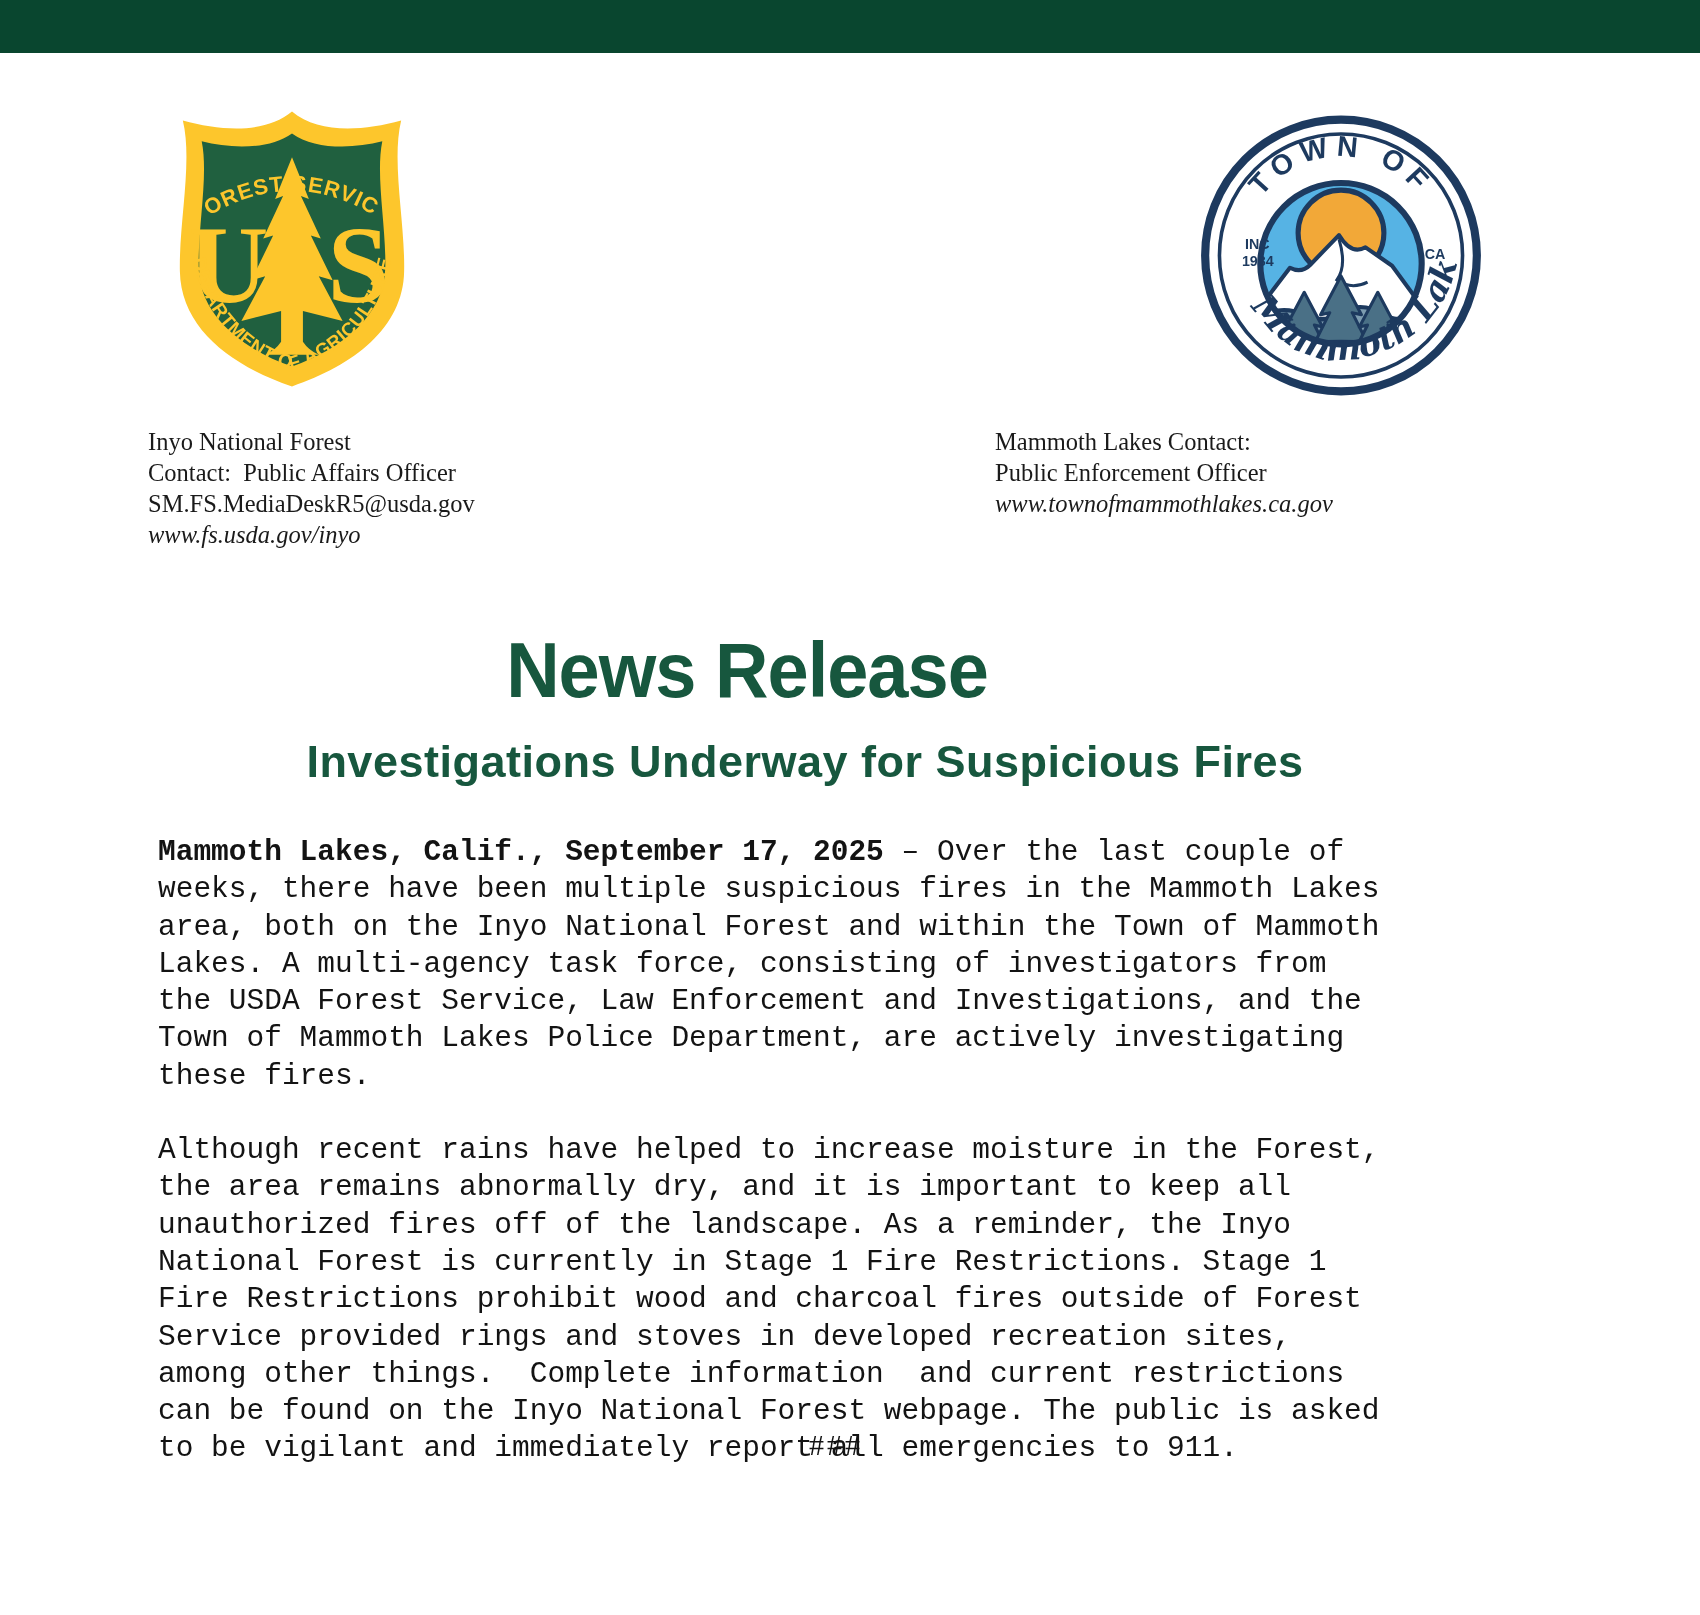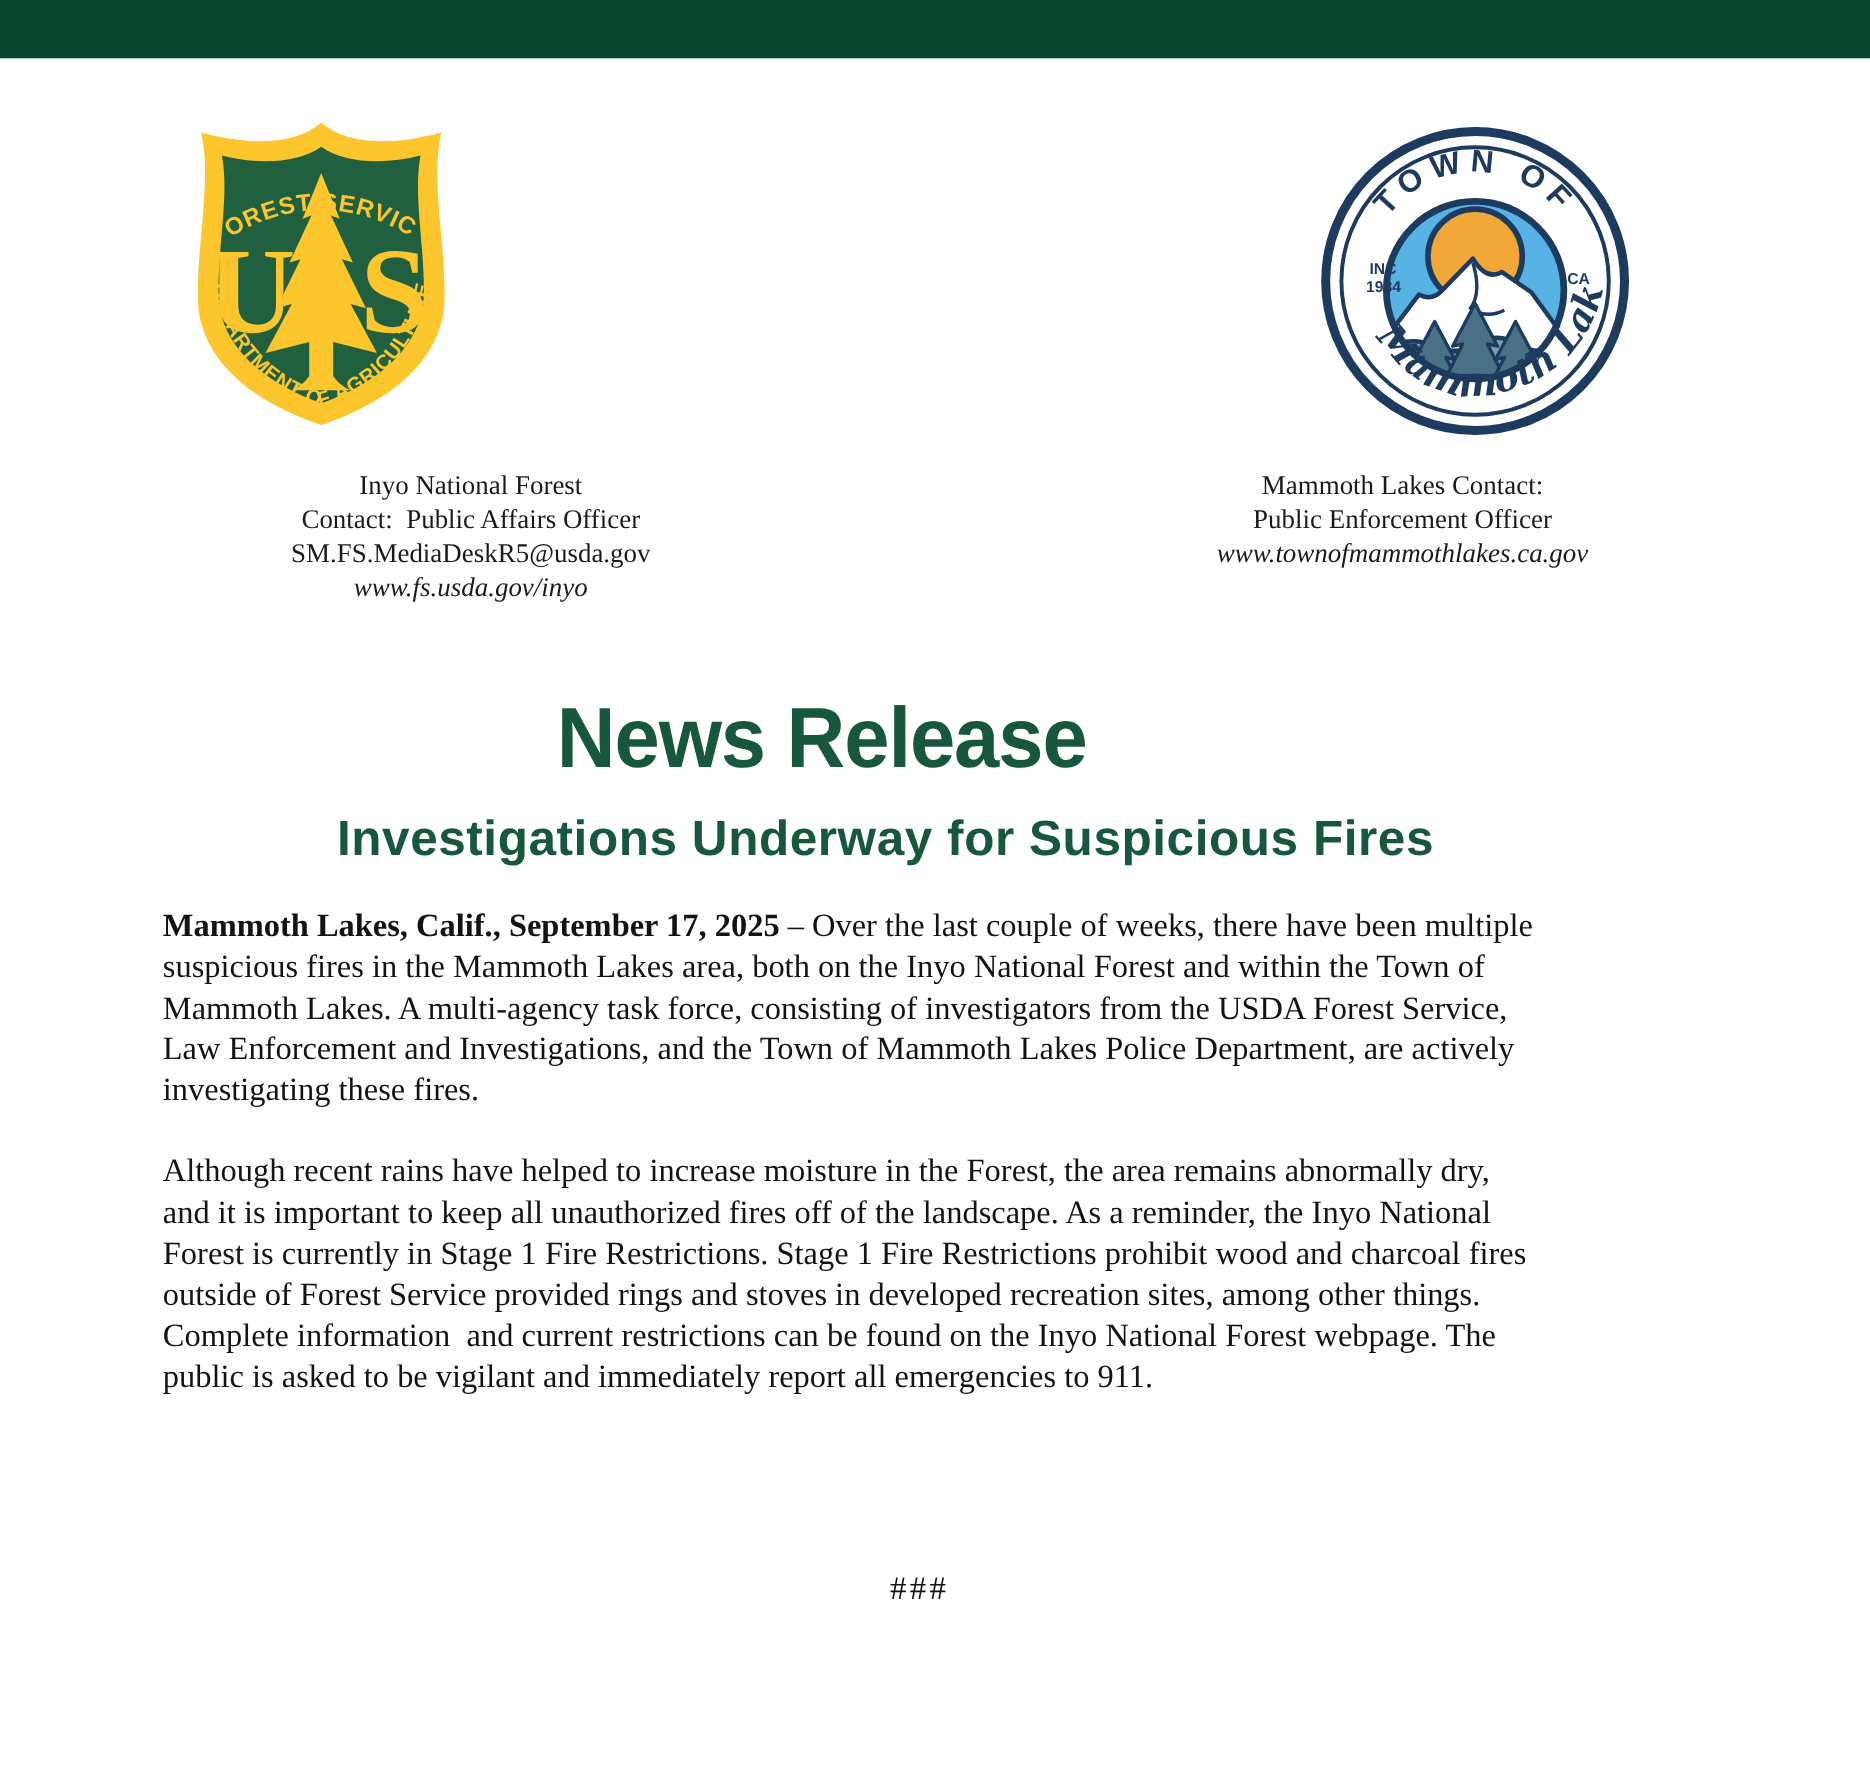--- a/index.html
+++ b/index.html
@@ -3,36 +3,36 @@
 <meta charset="utf-8">
 <style>
   html,body{margin:0;padding:0;}
   body{
     width:1700px;height:1615px;position:relative;background:#ffffff;
     font-family:"Liberation Serif", serif;color:#131313;overflow:hidden;
   }
   .topbar{position:absolute;left:0;top:0;width:1700px;height:53px;background:#09462f;}
   .fs-logo{position:absolute;left:163px;top:106px;width:258px;height:286px;}
   .tml-logo{position:absolute;left:1198px;top:110px;width:286px;height:292px;}
-  .contact{position:absolute;top:426px;font-size:24.5px;line-height:31px;color:#1a1a1a;text-align:center;}
+  .contact{position:absolute;top:426px;font-size:24.5px;line-height:31px;color:#1a1a1a;}
   .contact-left{left:148px;width:560px;}
   .contact-right{left:995px;width:560px;}
   .contact-line{white-space:pre-wrap;}
   .contact-link{font-style:italic;}
   .title-row{position:absolute;left:0;top:628px;width:1546px;box-sizing:border-box;
     padding-right:52px;text-align:center;}
   .title{font-family:"Liberation Sans", sans-serif;font-weight:bold;font-size:74px;
     letter-spacing:-1px;color:#17573e;transform:scaleY(1.05);display:inline-block;}
   .subtitle-row{position:absolute;left:0;top:736px;width:1656px;box-sizing:border-box;
     padding-right:46px;text-align:center;}
   .subtitle{font-family:"Liberation Sans", sans-serif;font-weight:bold;font-size:45px;
     letter-spacing:0.5px;color:#17573e;}
   .body-text{position:absolute;left:148px;top:824px;width:1252px;
     font-size:29.5px;line-height:37.3px;}
-  .para{margin:0;white-space:pre-wrap;}
+  .para{margin:10px;white-space:pre-wrap;font-family:Liberation Mono, monospace;}
   .para2{margin-top:37px;}
   .dateline{font-weight:bold;}
   .endmark-row{position:absolute;left:0;top:1428px;width:1700px;box-sizing:border-box;
     padding-right:28px;text-align:center;}
   .endmark{font-size:30px;letter-spacing:3px;}
 </style>
 </head>
 <body>
 
 <div class="topbar"></div>

